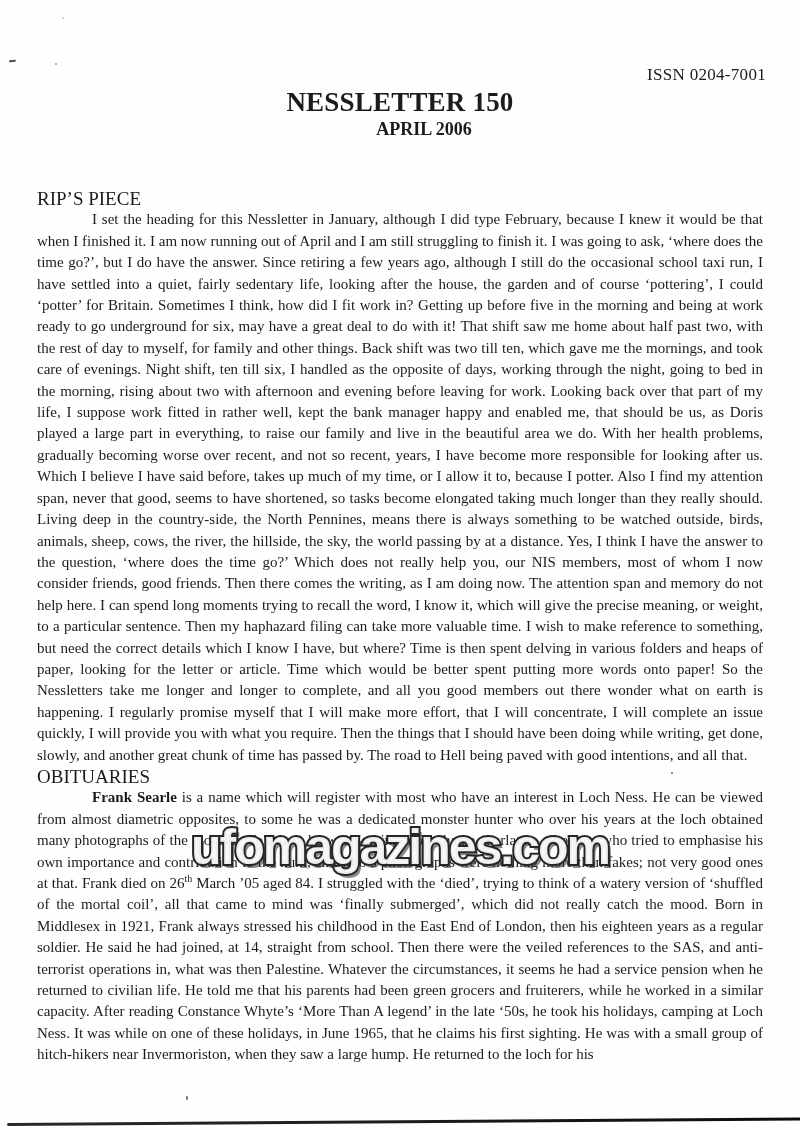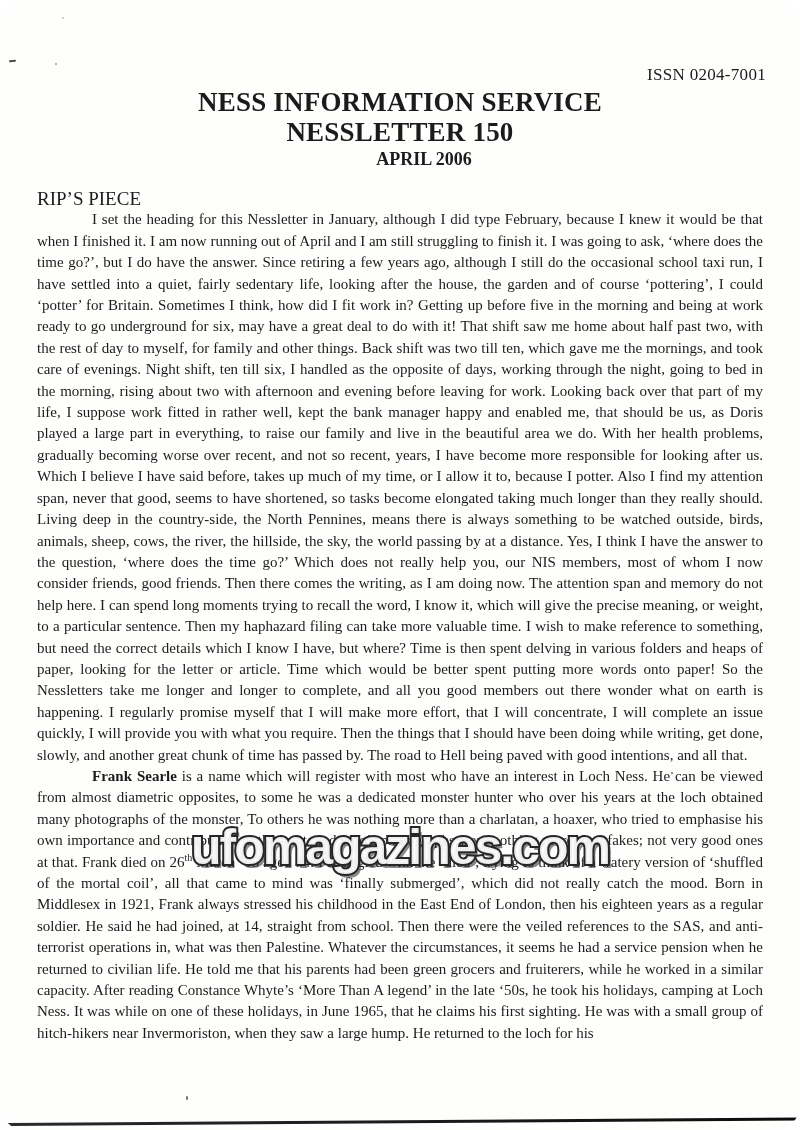--- a/index.html
+++ b/index.html
@@ -4,21 +4,20 @@
 <style>
   html, body { margin: 0; padding: 0; background: #ffffff; }
   .page {
     position: relative;
     width: 800px;
     height: 1130px;
     background: #fefefd;
     overflow: hidden;
     font-family: "Liberation Serif", serif;
     color: #1b1b1b;
-    border-radius: 25px;
   }
   .issn {
     position: absolute;
     top: 65px;
     right: 34px;
     font-size: 17px;
     letter-spacing: 0.3px;
   }
   .masthead {
     position: absolute;
@@ -91,29 +90,29 @@
   .sp5 { left: 186px; top: 1096px; width: 2px; height: 4px; background:#777; border-radius:1px; }
 </style>
 </head>
 <body>
 
 <div class="page">
 
   <div class="issn">ISSN 0204-7001</div>
 
   <div class="masthead">
-    <div class="t1">NESS INFORMATION SERVICE</div>
     <div class="t2">NESSLETTER 150</div>
     <div class="t3">APRIL 2006</div>
   </div>
 
   <div class="content">
     <div class="sec-heading">RIP’S PIECE</div>
     <p>I set the heading for this Nessletter in January, although I did type February, because I knew it would be that when I finished it. I am now running out of April and I am still struggling to finish it. I was going to ask, ‘where does the time go?’, but I do have the answer. Since retiring a few years ago, although I still do the occasional school taxi run, I have settled into a quiet, fairly sedentary life, looking after the house, the garden and of course ‘pottering’, I could ‘potter’ for Britain. Sometimes I think, how did I fit work in? Getting up before five in the morning and being at work ready to go underground for six, may have a great deal to do with it! That shift saw me home about half past two, with the rest of day to myself, for family and other things. Back shift was two till ten, which gave me the mornings, and took care of evenings. Night shift, ten till six, I handled as the opposite of days, working through the night, going to bed in the morning, rising about two with afternoon and evening before leaving for work. Looking back over that part of my life, I suppose work fitted in rather well, kept the bank manager happy and enabled me, that should be us, as Doris played a large part in everything, to raise our family and live in the beautiful area we do. With her health problems, gradually becoming worse over recent, and not so recent, years, I have become more responsible for looking after us. Which I believe I have said before, takes up much of my time, or I allow it to, because I potter. Also I find my attention span, never that good, seems to have shortened, so tasks become elongated taking much longer than they really should. Living deep in the country-side, the North Pennines, means there is always something to be watched outside, birds, animals, sheep, cows, the river, the hillside, the sky, the world passing by at a distance. Yes, I think I have the answer to the question, ‘where does the time go?’ Which does not really help you, our NIS members, most of whom I now consider friends, good friends. Then there comes the writing, as I am doing now. The attention span and memory do not help here. I can spend long moments trying to recall the word, I know it, which will give the precise meaning, or weight, to a particular sentence. Then my haphazard filing can take more valuable time. I wish to make reference to something, but need the correct details which I know I have, but where? Time is then spent delving in various folders and heaps of paper, looking for the letter or article. Time which would be better spent putting more words onto paper! So the Nessletters take me longer and longer to complete, and all you good members out there wonder what on earth is happening. I regularly promise myself that I will make more effort, that I will concentrate, I will complete an issue quickly, I will provide you with what you require. Then the things that I should have been doing while writing, get done, slowly, and another great chunk of time has passed by. The road to Hell being paved with good intentions, and all that.</p>
 
+    <div class="sec-heading">OBITUARIES</div>
 
     <p><span class="bold">Frank Searle</span><span> is a name which will register with most who have an interest in Loch Ness. He can be viewed from almost diametric opposites, to some he was a dedicated monster hunter who over his years at the loch obtained many photographs of the monster, To others he was nothing more than a charlatan, a hoaxer, who tried to emphasise his own importance and contribution to the hunt, and who’s photographs were nothing more than fakes; not very good ones at that. Frank died on 26</span><sup class="ord">th</sup><span> March ’05 aged 84. I struggled with the ‘died’, trying to think of a watery version of ‘shuffled of the mortal coil’, all that came to mind was ‘finally submerged’, which did not really catch the mood. Born in Middlesex in 1921, Frank always stressed his childhood in the East End of London, then his eighteen years as a regular soldier. He said he had joined, at 14, straight from school. Then there were the veiled references to the SAS, and anti-terrorist operations in, what was then Palestine. Whatever the circumstances, it seems he had a service pension when he returned to civilian life. He told me that his parents had been green grocers and fruiterers, while he worked in a similar capacity. After reading Constance Whyte’s ‘More Than A legend’ in the late ‘50s, he took his holidays, camping at Loch Ness. It was while on one of these holidays, in June 1965, that he claims his first sighting. He was with a small group of hitch-hikers near Invermoriston, when they saw a large hump. He returned to the loch for his</span></p>
   </div>
 
   <div class="watermark">ufomagazines.com</div>
 
   <div class="scan-line"></div>
   <div class="speck sp1"></div>
   <div class="speck sp2"></div>
   <div class="speck sp3"></div>

